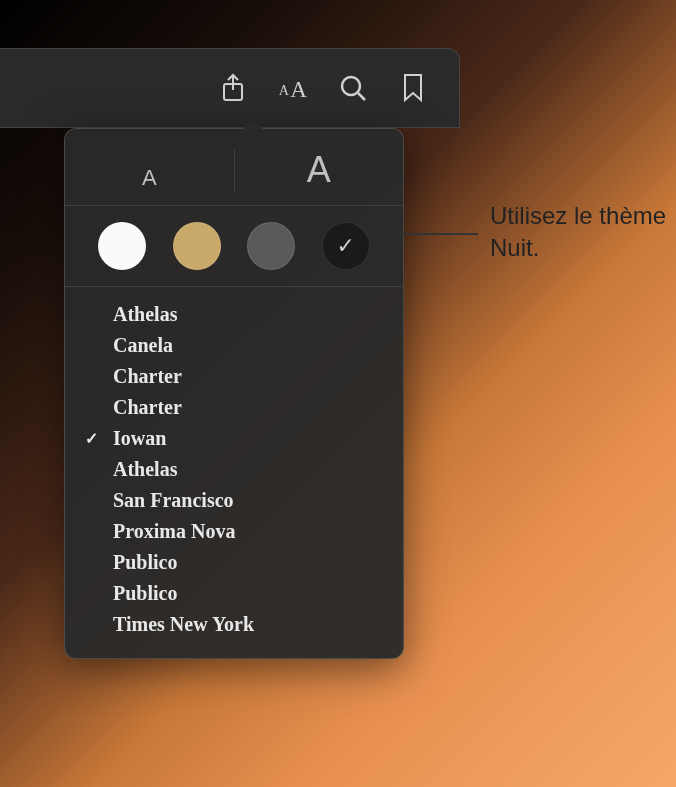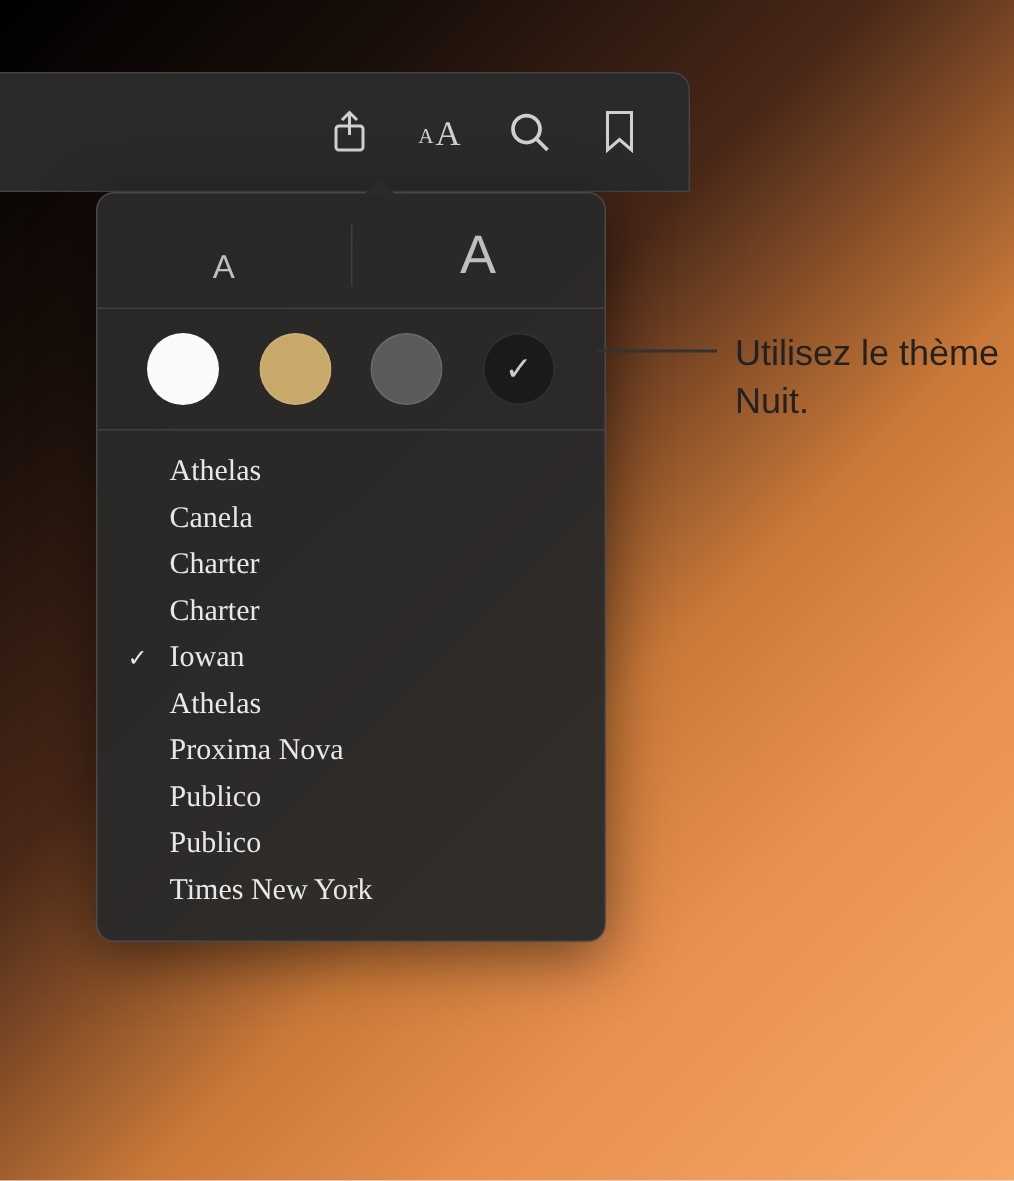--- a/index.html
+++ b/index.html
@@ -99,20 +99,21 @@
     .font-list {
       padding: 12px 0 0 0;
     }
     .font-item {
       display: flex;
       align-items: center;
       padding: 4px 20px 4px 20px;
       color: #e8e8e8;
       font-size: 20px;
       cursor: pointer;
+      font-weight: bold;
     }
     .font-check-slot {
       width: 28px;
       font-size: 16px;
     }
     .font-label {
       font-family: Georgia, "Times New Roman", serif;
     }
     .callout-line {
       position: absolute;
@@ -123,21 +124,20 @@
       background: #333;
     }
     .callout-text {
       position: absolute;
       top: 200px;
       left: 490px;
       width: 180px;
       color: #222;
       font-size: 24px;
       line-height: 1.35;
-      margin-top: 20px;
     }
   </style>
 </head>
 <body>
 
 <div class="app-window">
   <div class="toolbar">
     <div class="toolbar-icon">
       <svg width="26" height="30" viewBox="0 0 26 30" fill="none" stroke="currentColor" stroke-width="2">
         <path d="M13 2 L13 17"></path>
@@ -206,20 +206,24 @@
     <div class="font-item">
       <span class="font-check-slot">✓</span>
       <span class="font-label">Iowan</span>
     </div>
     <div class="font-item">
       <span class="font-check-slot"></span>
       <span class="font-label">Athelas</span>
     </div>
     <div class="font-item">
       <span class="font-check-slot"></span>
+      <span class="font-label">San Francisco</span>
+    </div>
+    <div class="font-item">
+      <span class="font-check-slot"></span>
       <span class="font-label">Proxima Nova</span>
     </div>
     <div class="font-item">
       <span class="font-check-slot"></span>
       <span class="font-label">Publico</span>
     </div>
     <div class="font-item">
       <span class="font-check-slot"></span>
       <span class="font-label">Publico</span>
     </div>

